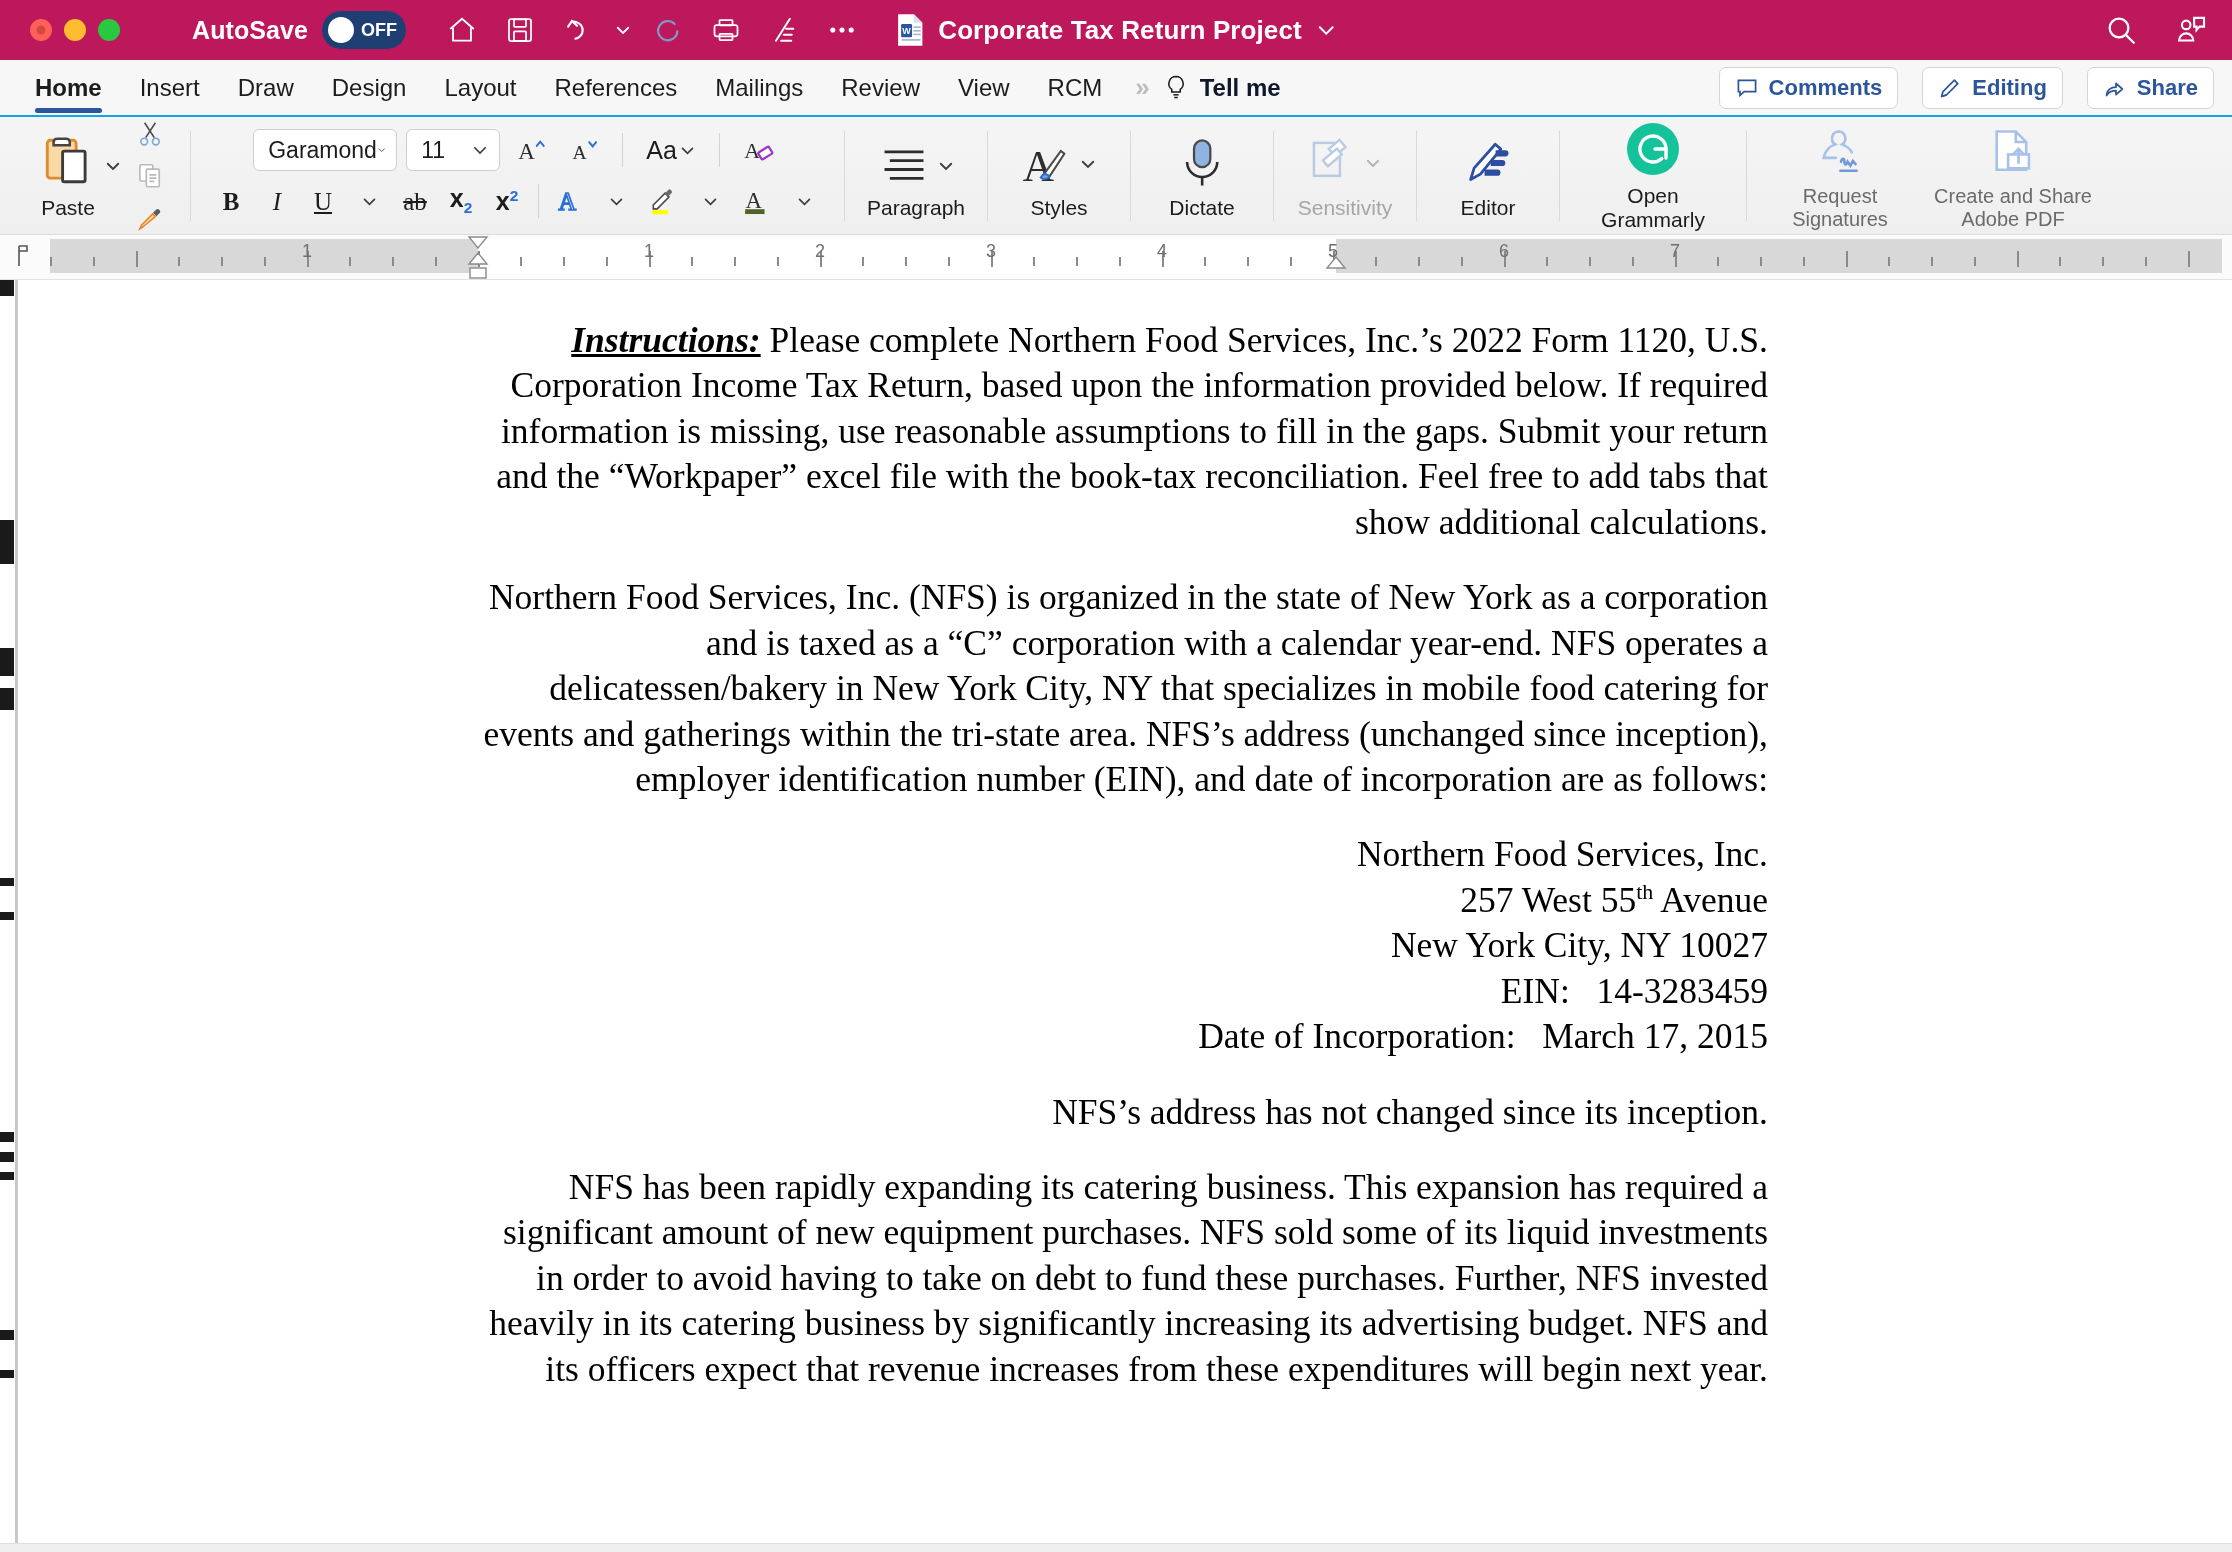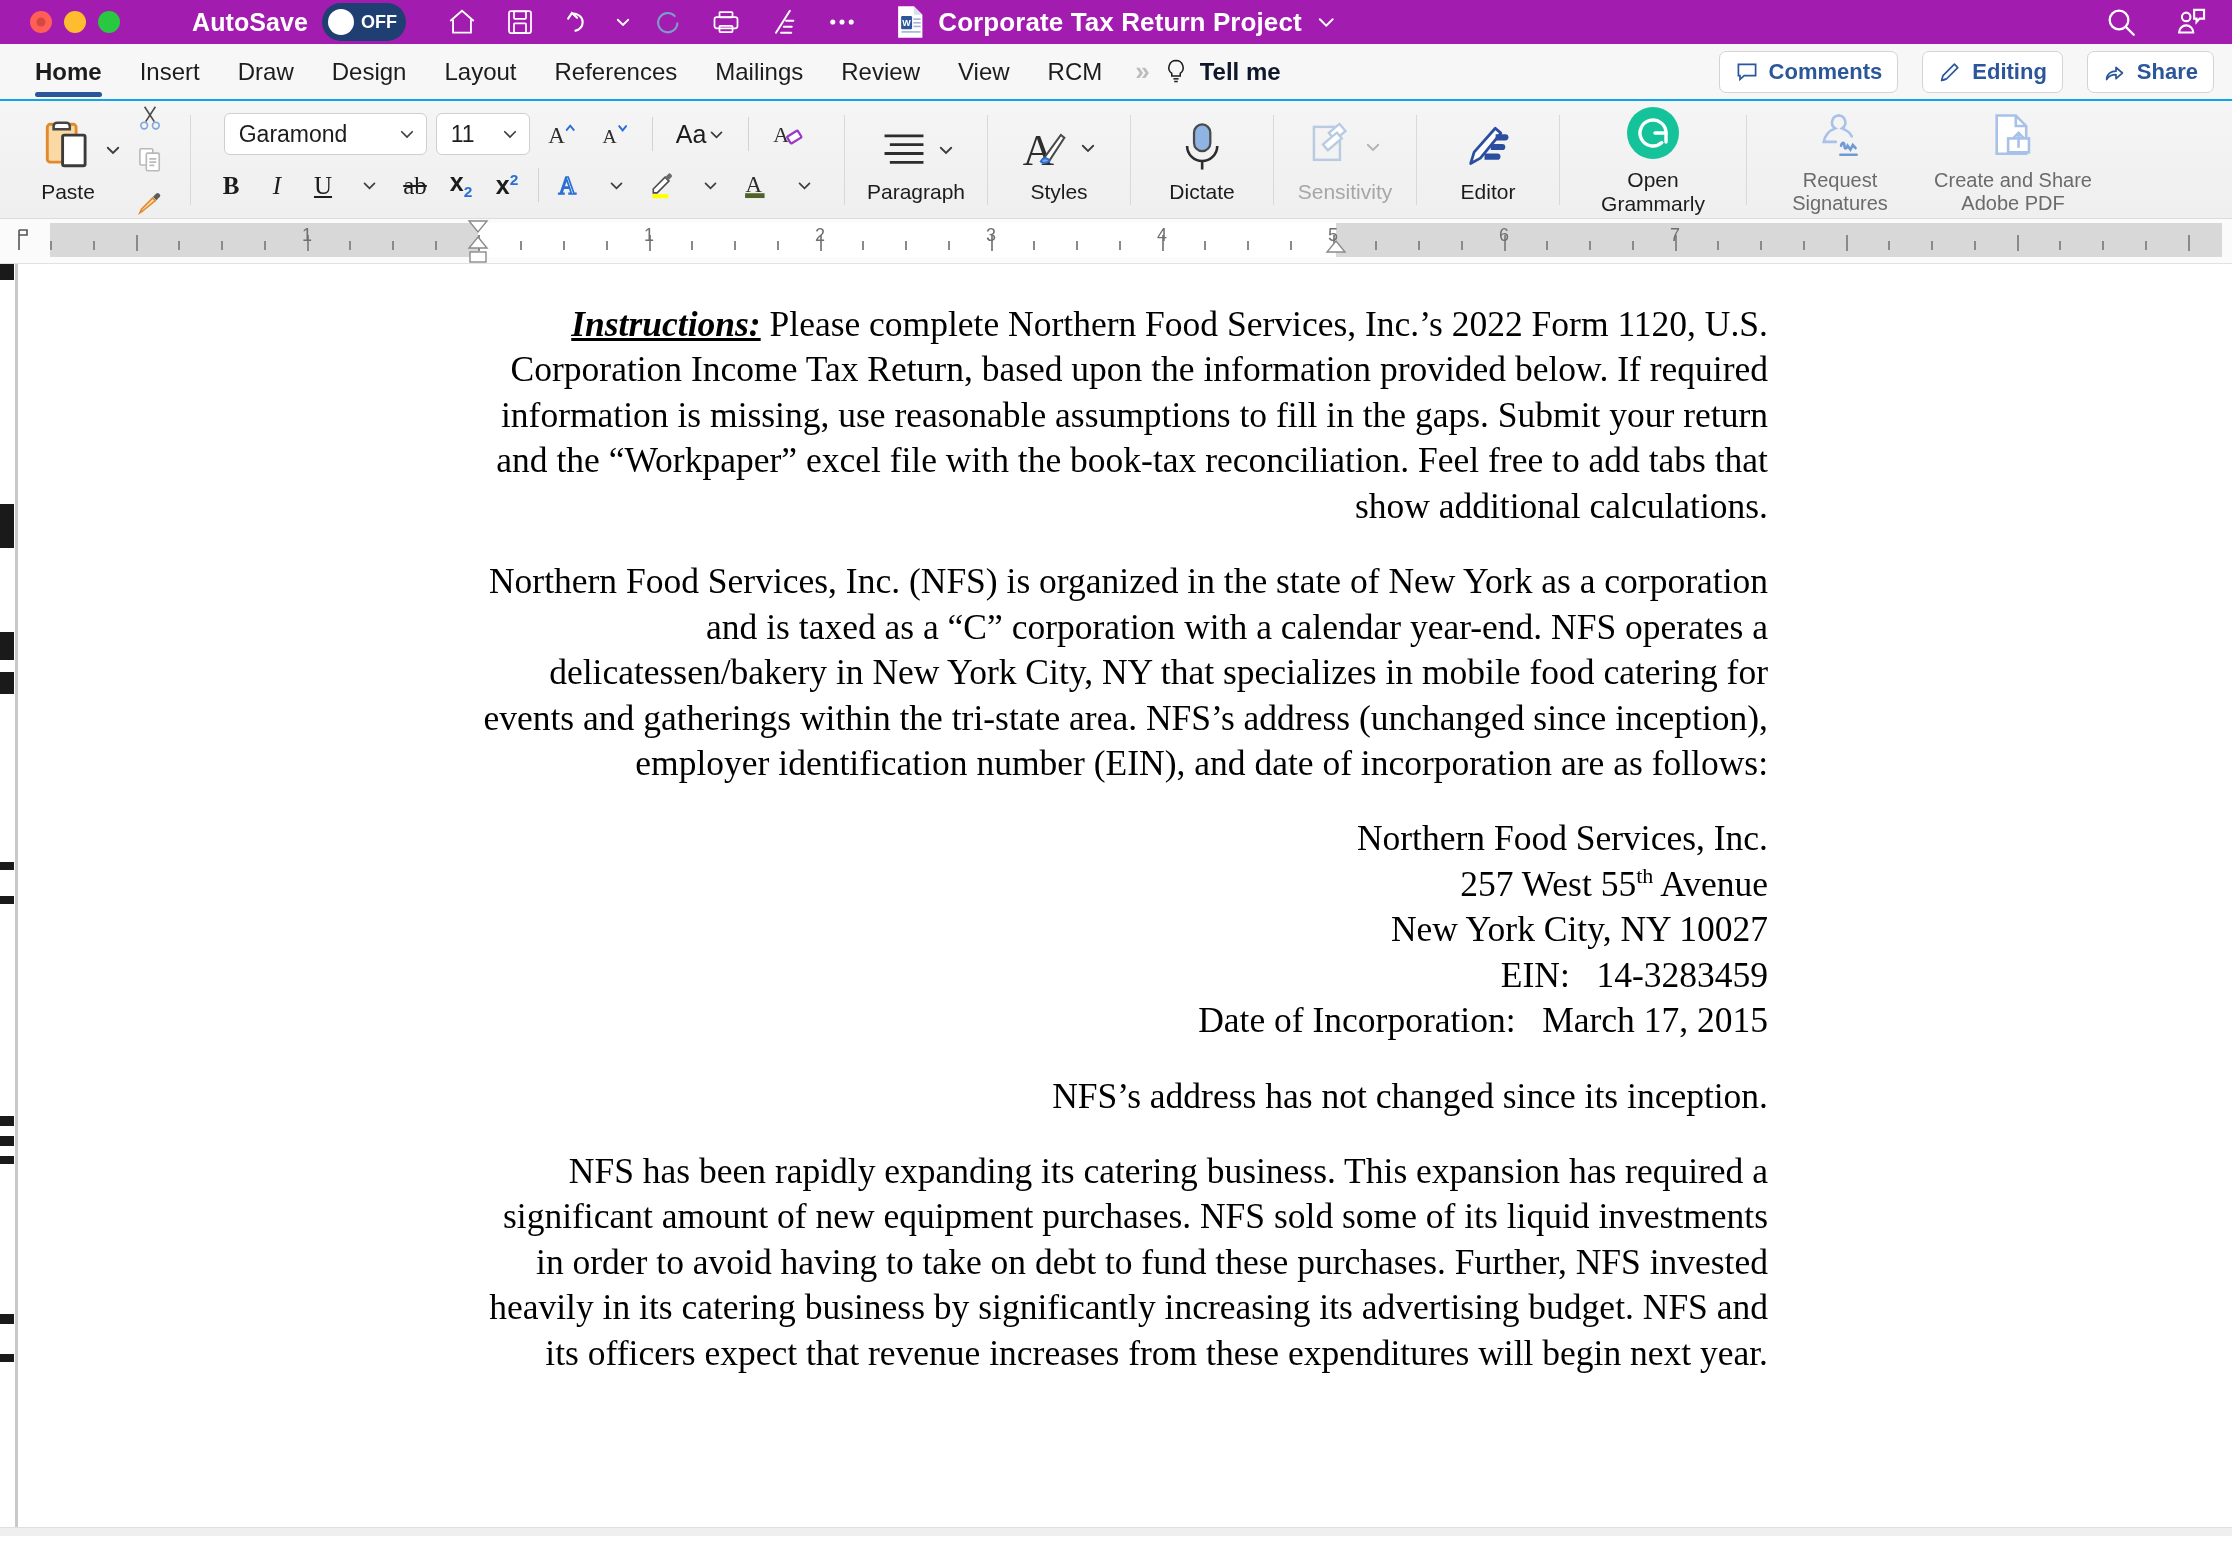--- a/index.html
+++ b/index.html
@@ -7,22 +7,22 @@
   html, body {
     width: 2232px; height: 1552px;
     overflow: hidden;
     font-family: "Liberation Sans", sans-serif;
     background: #ffffff;
   }
 
   
   .titlebar {
     position: relative;
-    height: 44px;
-    background: #a21caf;
+    height: 60px;
+    background: #be185d;
     display: flex;
     align-items: center;
     padding: 0 22px;
   }
   .traffic { display: flex; align-items: center; gap: 12px; margin-left: 8px; }
   .dot { width: 22px; height: 22px; border-radius: 50%; position: relative; }
   .dot.red { background: #ff5f57; }
   .dot.yellow { background: #febc2e; }
   .dot.green { background: #28c840; }
   .dot.red::after {
@@ -145,21 +145,21 @@
   
   .fontgroup { display: flex; flex-direction: column; justify-content: center; gap: 7px; }
   .fontrow1 { display: flex; align-items: center; gap: 9px; }
   .fontrow2 { display: flex; align-items: center; gap: 2px; }
   .combo {
     height: 42px; background: #fff; border: 1px solid #cfcfcf; border-radius: 6px;
     display: flex; align-items: center; justify-content: space-between;
     padding: 0 10px 0 14px; cursor: pointer;
   }
   .combo .val { font-size: 23px; color: #1c1c1c; }
-  .combo.fontname { width: 203px; }
+  .combo.fontname { width: 144px; }
   .combo.fontsize { width: 94px; }
   .ic-btn {
     height: 44px; min-width: 44px; padding: 0 7px;
     display: flex; align-items: center; justify-content: center;
     cursor: pointer; border-radius: 4px;
   }
   .ic-btn .glyph { font-size: 25px; color: #1c1c1c; line-height: 1; }
   .vsep { width: 1px; height: 34px; background: #d2d2d2; margin: 0 7px; }
   .caret-sm { color: #3c3c3c; font-size: 17px; margin-left: 2px; }
 

